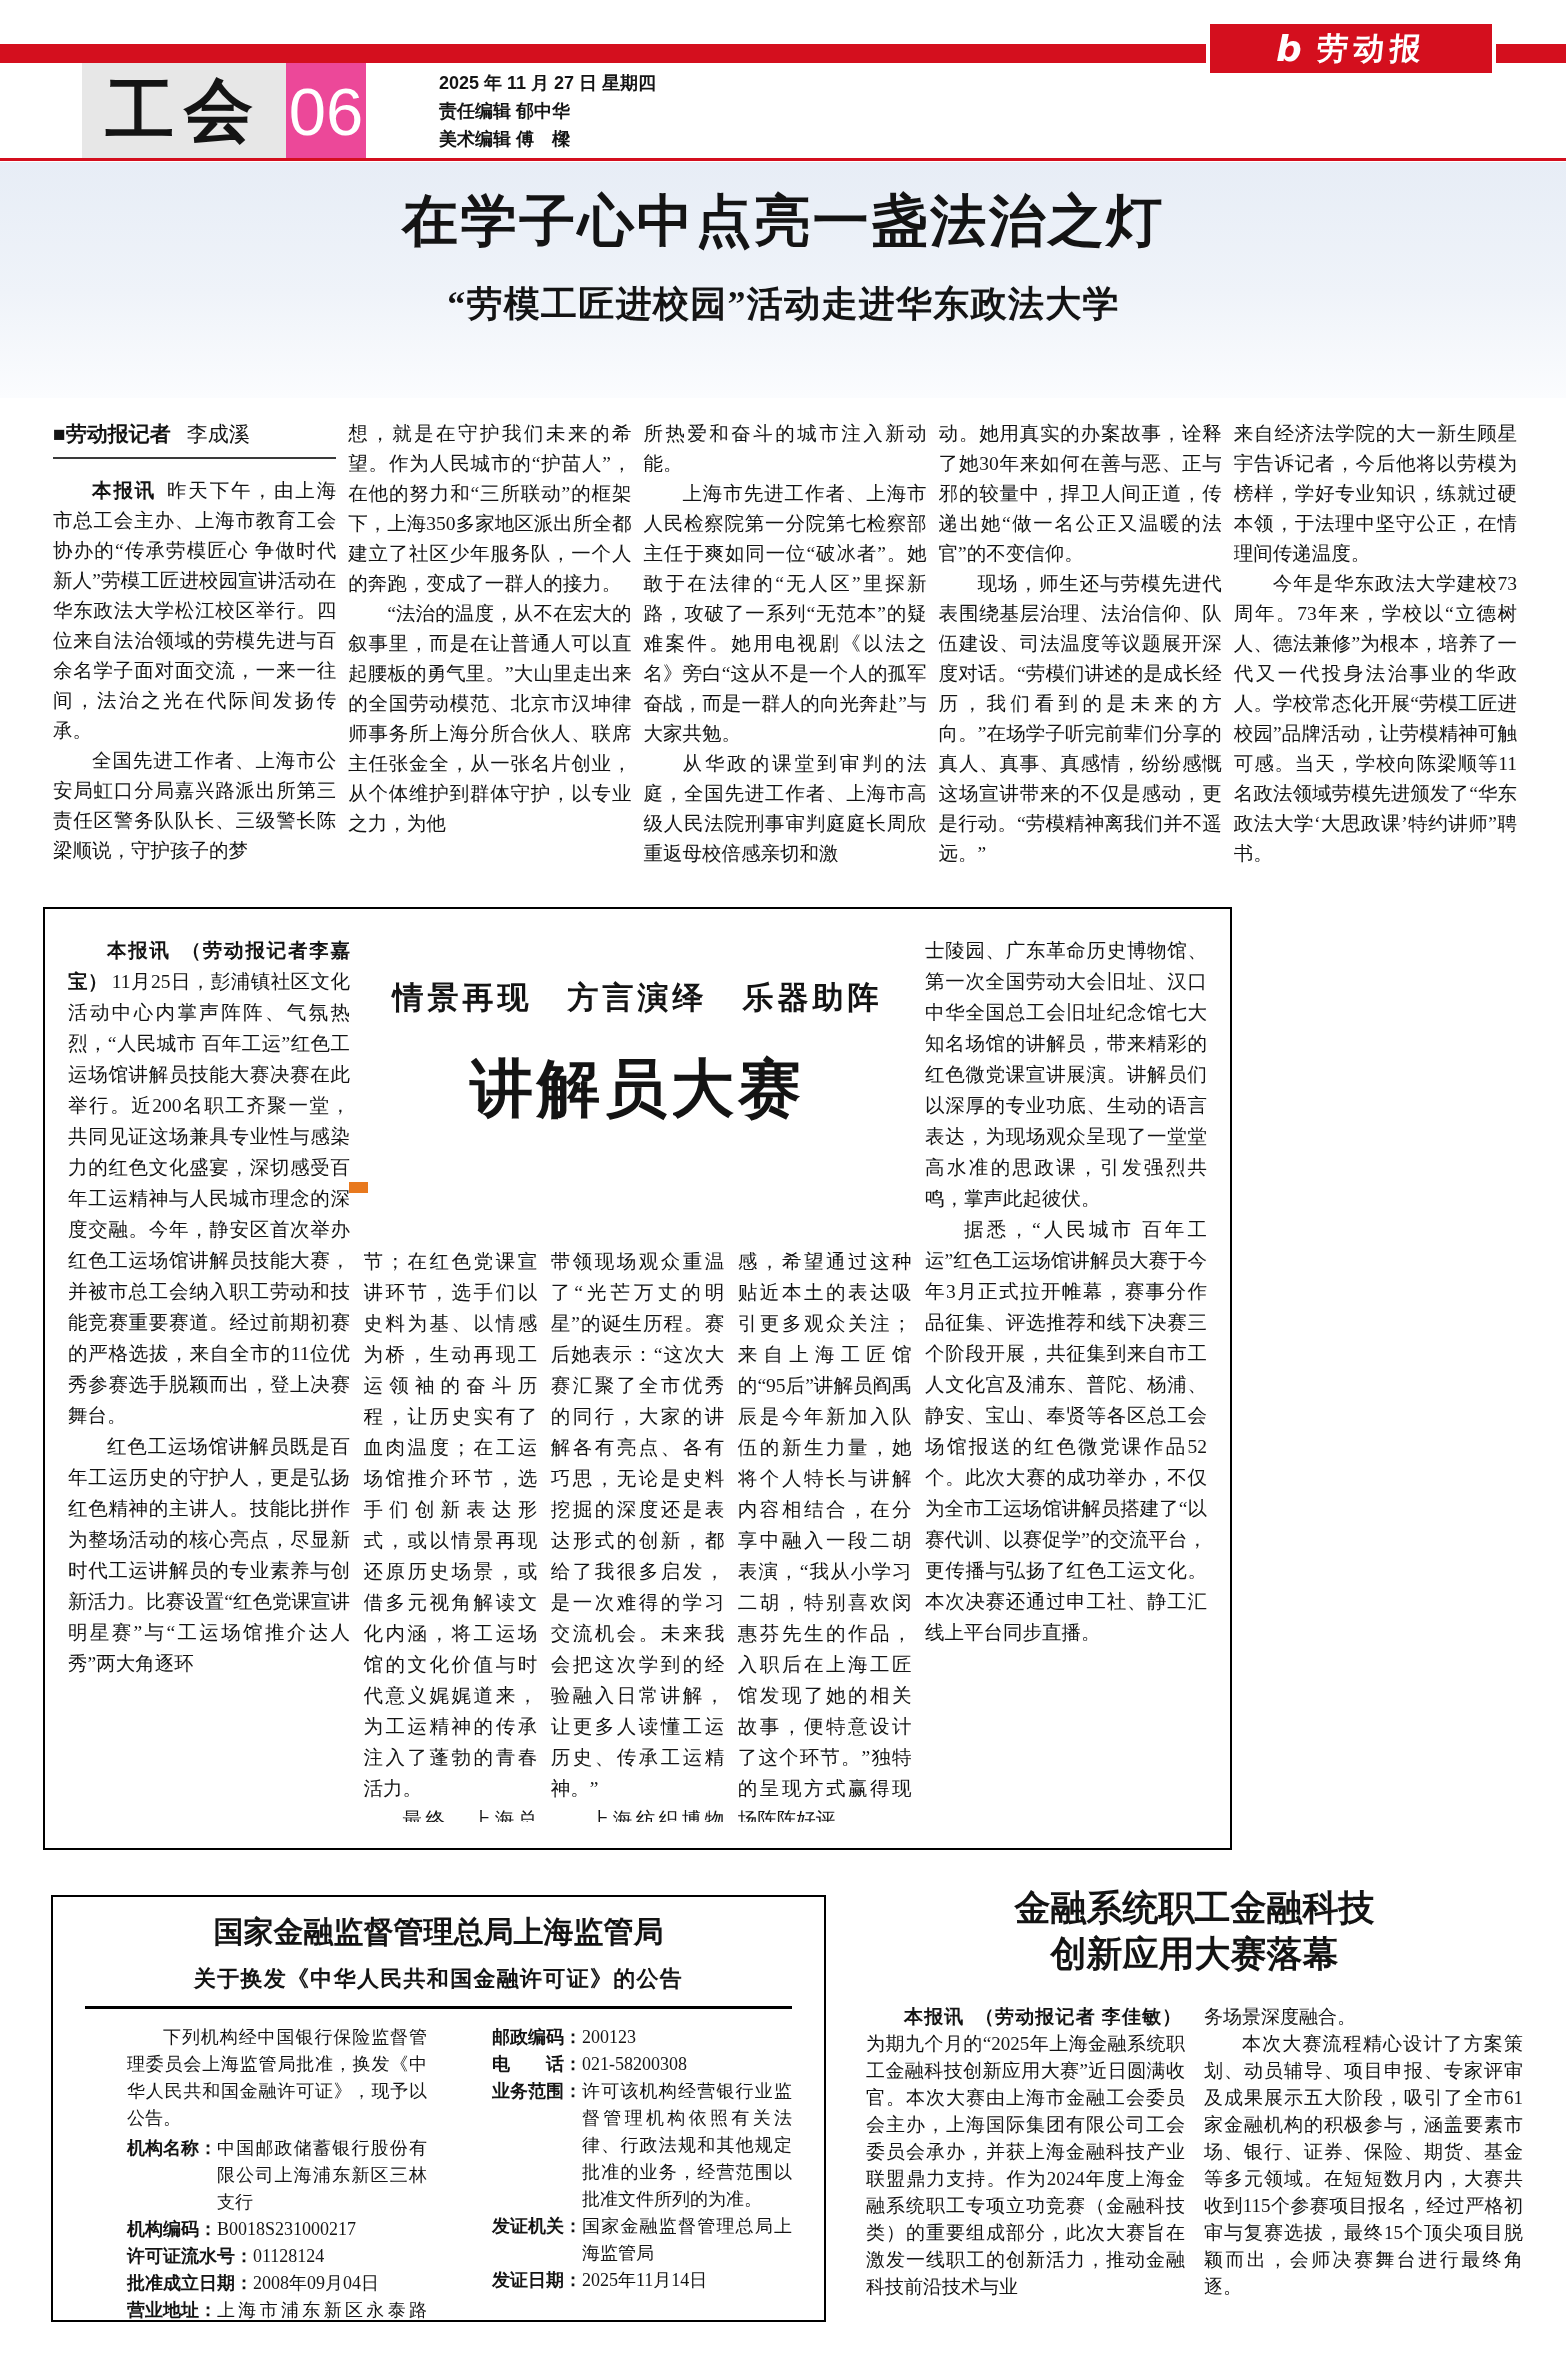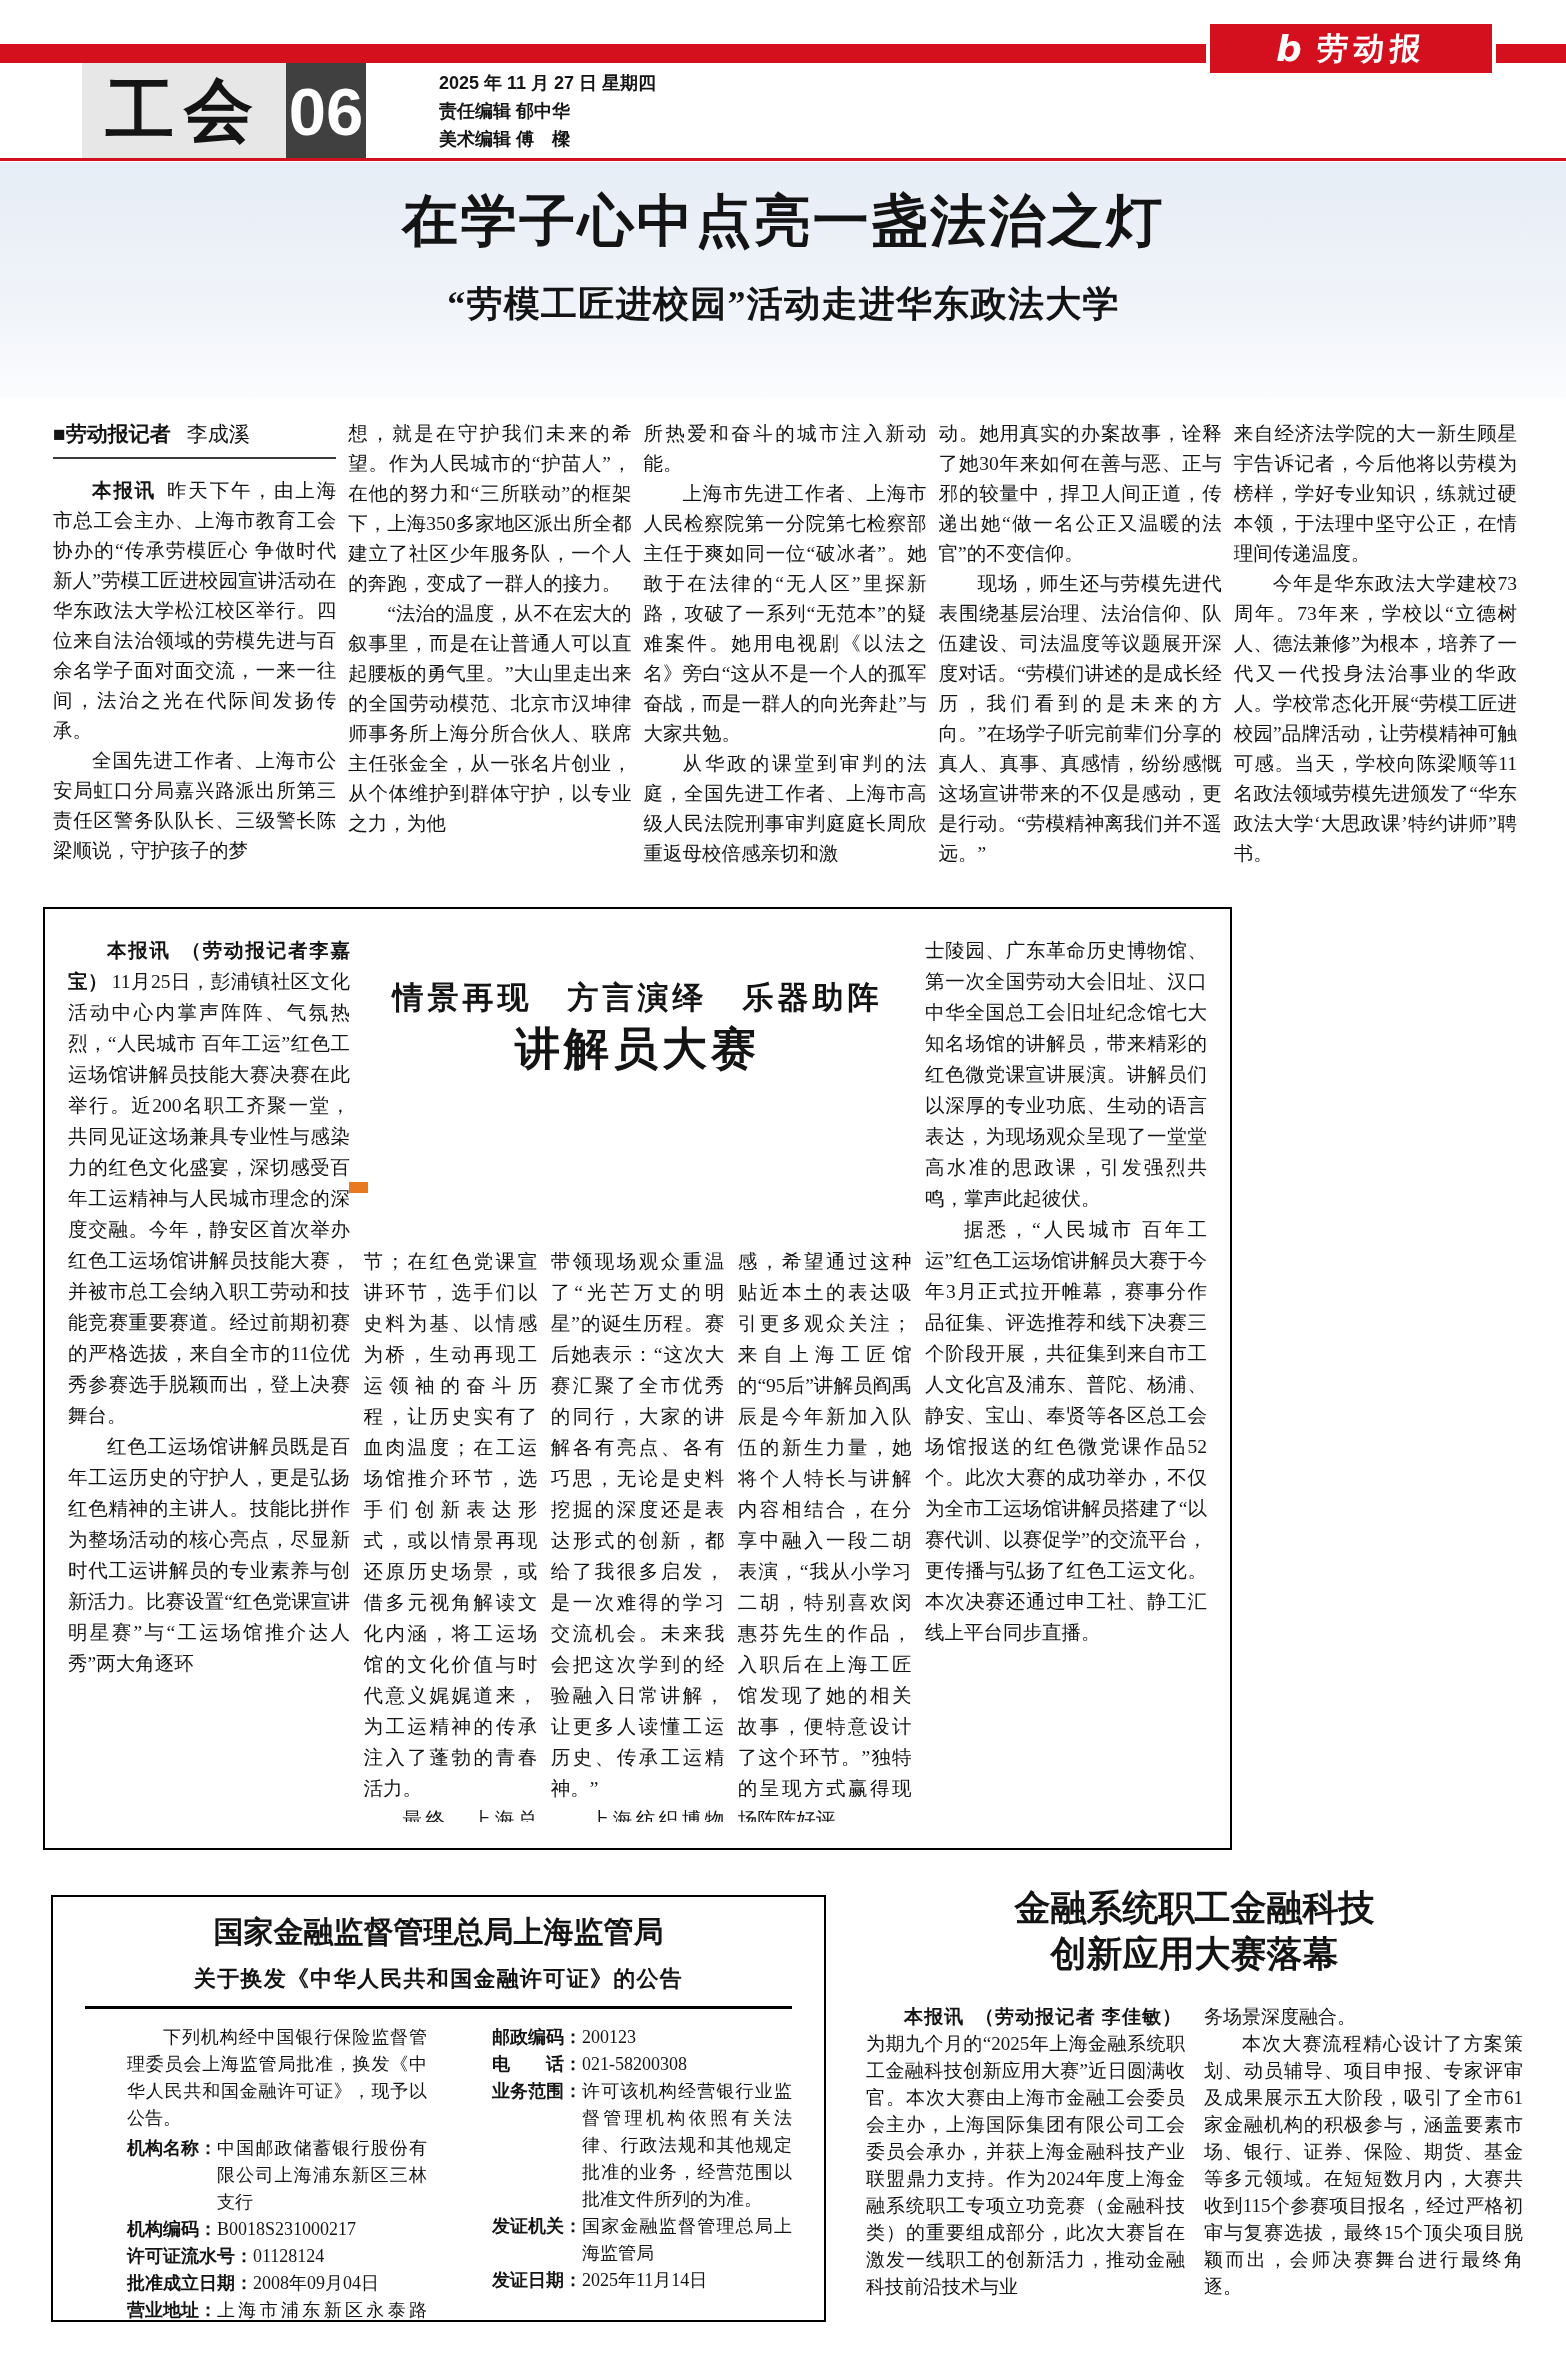--- a/index.html
+++ b/index.html
@@ -10,23 +10,23 @@
   .masthead{position:absolute;left:1206px;top:20px;width:290px;height:57px;background:#d40f1e;
             border:4.7px solid #ffffff;box-sizing:border-box;display:flex;align-items:center;
             justify-content:center;gap:15px;}
   .logo-b{color:#fff;font-family:"DejaVu Sans",sans-serif;font-weight:700;font-style:italic;
           font-size:36px;line-height:1;}
   .masthead-name{color:#fff;font-size:31px;font-weight:700;letter-spacing:5.4px;
                  font-family:"DejaVu Serif",serif;transform:skewX(-6deg);}
   .section-box{position:absolute;left:82px;top:63px;width:204px;height:96px;background:#e7e7e7;
                display:flex;align-items:center;justify-content:center;font-size:69px;font-weight:700;
                letter-spacing:9.4px;}
-  .pageno-box{position:absolute;left:286px;top:63px;width:80px;height:96px;background:#404040;
+  .pageno-box{position:absolute;left:286px;top:63px;width:80px;height:96px;background:#ec4899;
               display:flex;align-items:center;justify-content:center;color:#fff;
-              font-family:"Liberation Sans",sans-serif;font-weight:700;font-size:67px;}
+              font-family:"Liberation Sans",sans-serif;font-weight:400;font-size:67px;}
   .pubinfo{position:absolute;left:439px;top:69px;font-family:"Liberation Sans",sans-serif;
            font-size:18px;line-height:28px;font-weight:600;}
   .header-rule{position:absolute;left:0;top:158px;width:100%;height:2.7px;background:#d40f1e;}
   
   .a1-head{position:absolute;left:0;top:162px;width:100%;height:236px;text-align:center;
            background:linear-gradient(180deg,#e7edf6 0%,#eff3f9 55%,#fbfcfe 100%);}
   .a1-headline{font-size:56px;font-weight:700;letter-spacing:2.7px;padding-top:21.6px;margin:0;}
   .a1-subhead{font-size:36px;font-weight:700;margin-top:20px;letter-spacing:1.3px;}
   .a1-body{position:absolute;left:53px;top:419px;width:1464px;height:481px;display:flex;gap:12px;}
   .ncol{flex:1;font-size:19.5px;line-height:30px;text-align:justify;overflow:hidden;}
@@ -38,21 +38,21 @@
   p.para.indent{text-indent:2em;}
   .lead{font-family:"Liberation Sans",sans-serif;font-weight:700;margin-right:0.55em;}
   .reporter{font-weight:700;margin-right:0.2em;}
   
   .a2{position:absolute;left:43px;top:907px;width:1189px;height:943px;border:2px solid #000;
       box-sizing:border-box;padding:25.6px 23px;display:flex;gap:13.5px;background:#fff;}
   .a2-col{width:282px;flex:0 0 282px;font-size:19.5px;line-height:31px;text-align:justify;overflow:hidden;}
   .a2-center{flex:1;display:flex;flex-direction:column;min-width:0;}
   .a2-headbox{height:302px;text-align:center;position:relative;}
   .a2-kicker{font-size:31px;font-weight:700;letter-spacing:4px;margin-top:42px;}
-  .a2-h1{font-size:45px;font-weight:700;letter-spacing:4px;}
+  .a2-h1{font-size:63px;font-weight:700;margin-top:27px;letter-spacing:4px;}
   .a2-h2{font-size:58px;font-weight:700;margin-top:6.7px;letter-spacing:1.3px;}
   .orange-sq{position:absolute;left:-15px;bottom:44px;width:19px;height:10.8px;background:#e8791e;}
   .a2-center-cols{flex:1;display:flex;gap:13.5px;margin-top:9.4px;overflow:hidden;}
   .a2-ccol{flex:1;font-size:19.5px;line-height:31px;text-align:justify;overflow:hidden;}
   
   .annc{position:absolute;left:51px;top:1895px;width:775px;height:427px;border:2.7px solid #000;
         box-sizing:border-box;padding:15px 32px;overflow:hidden;}
   .annc-title{text-align:center;font-family:"Liberation Sans",sans-serif;font-weight:700;font-size:30px;}
   .annc-sub{text-align:center;font-size:22px;font-weight:700;margin-top:10.8px;
             font-family:"DejaVu Serif",serif;letter-spacing:1.3px;}

